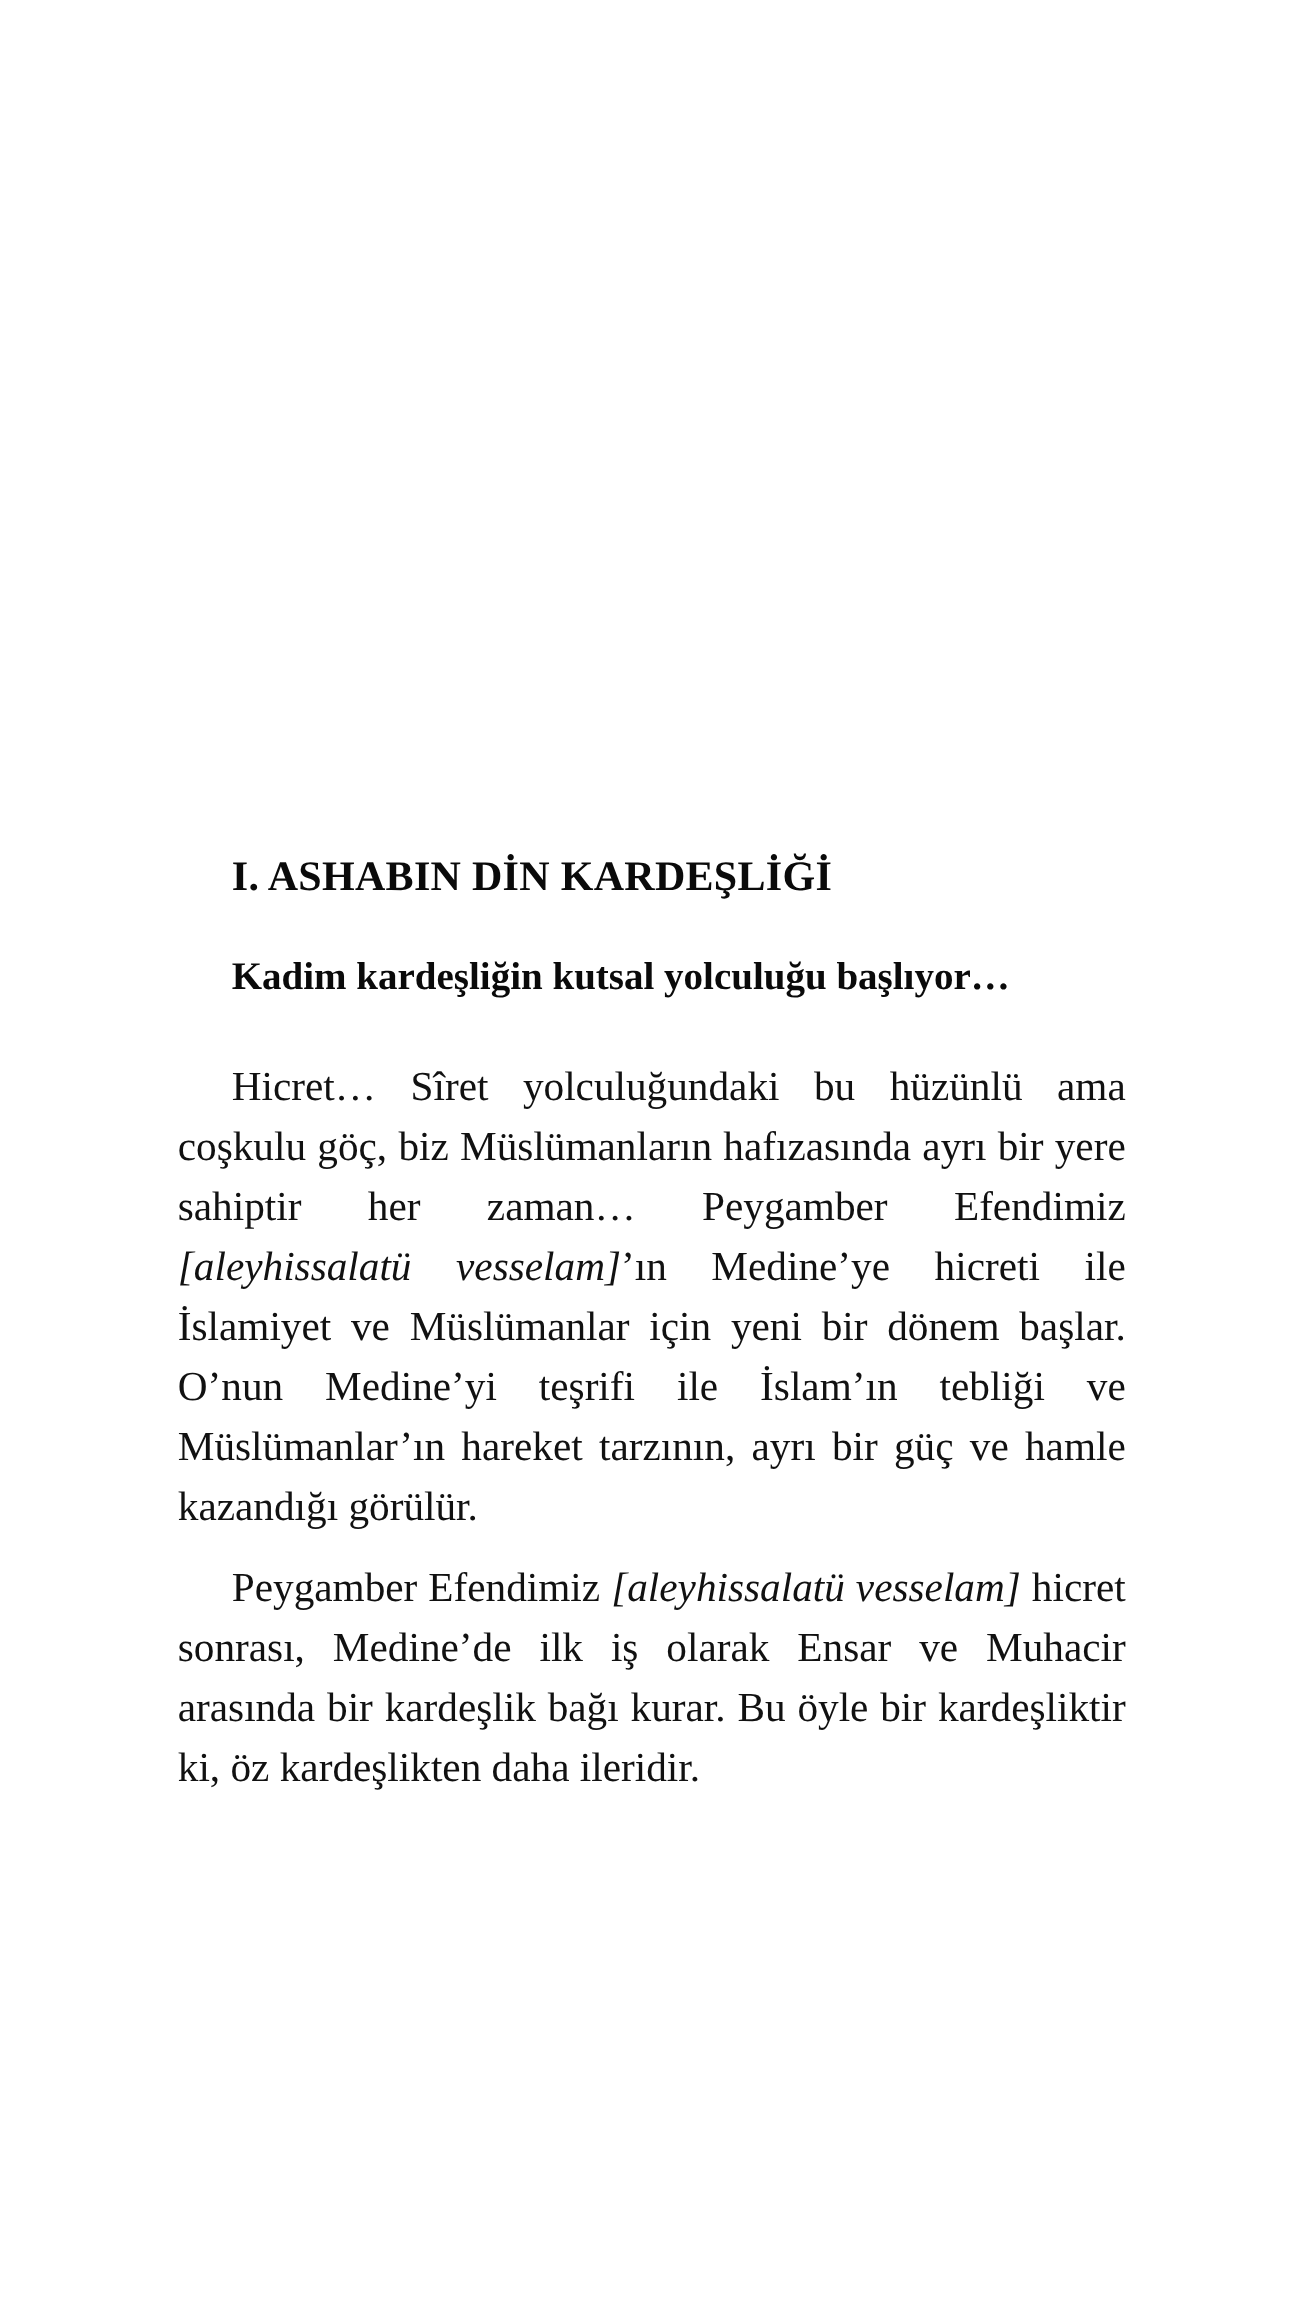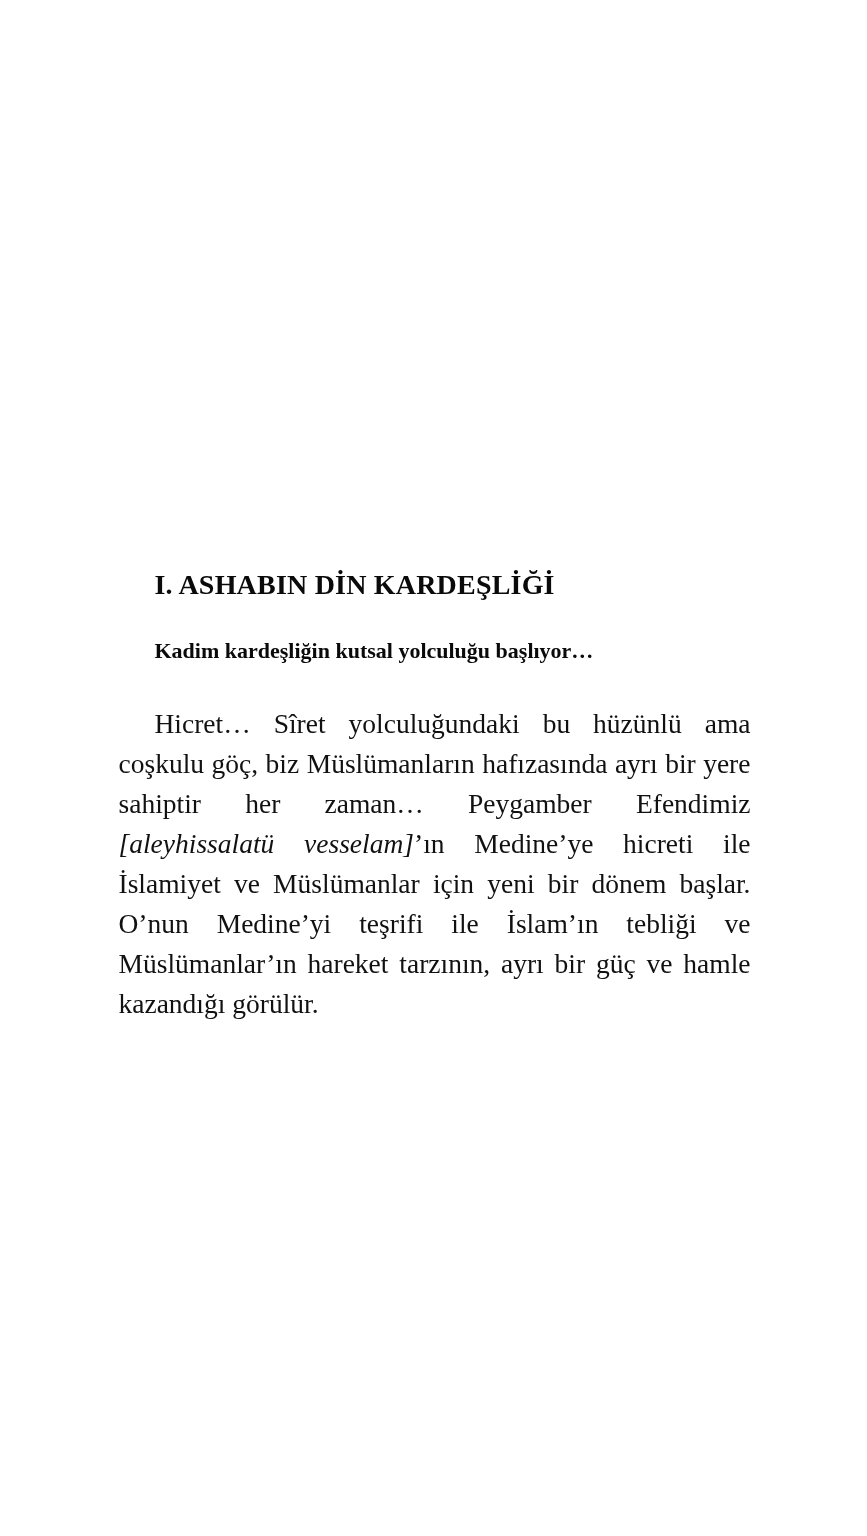--- a/index.html
+++ b/index.html
@@ -41,21 +41,21 @@
     line-height: 34px;
     letter-spacing: 0.2px;
     color: #0a0a0a;
     margin: 0 0 30px 36px;
     white-space: nowrap;
   }
 
   .sub-heading {
     font-family: "Liberation Serif", "DejaVu Serif", serif;
     font-weight: bold;
-    font-size: 22px;
+    font-size: 26px;
     line-height: 38px;
     color: #0a0a0a;
     margin: 0 0 34px 36px;
     width: 520px;
   }
 
   .body-paragraph {
     font-family: "Liberation Serif", "DejaVu Serif", serif;
     font-weight: normal;
     font-size: 27.5px;
@@ -85,17 +85,18 @@
   <div class="top-spacer"></div>
 
   <div class="text-column">
 
     <h1 class="chapter-heading">I. ASHABIN DİN KARDEŞLİĞİ</h1>
 
     <h2 class="sub-heading">Kadim kardeşliğin kutsal yolculuğu başlıyor…</h2>
 
     <div id="paragraphs-container">
         <p class="body-paragraph"><span>Hicret… Sîret yolculuğundaki bu hüzünlü ama coşkulu göç, biz Müslümanların hafızasında ayrı bir yere sahiptir her zaman… Peygamber Efendimiz </span><span class="inline-italic">[aleyhissalatü vesselam]</span><span>’ın Medine’ye hicreti ile İslamiyet ve Müslümanlar için yeni bir dönem başlar. O’nun Medine’yi teşrifi ile İslam’ın tebliği ve Müslümanlar’ın hareket tarzının, ayrı bir güç ve hamle kazandığı görülür.</span></p>
+        <p class="body-paragraph"><span>Peygamber Efendimiz </span><span class="inline-italic">[aleyhissalatü vesselam]</span><span> hicret sonrası, Medine’de ilk iş olarak Ensar ve Muhacir arasında bir kardeşlik bağı kurar. Bu öyle bir kardeşliktir ki, öz kardeşlikten daha ileridir.</span></p>
       </div>
 
   </div>
 
 </div>
 
 </body></html>

